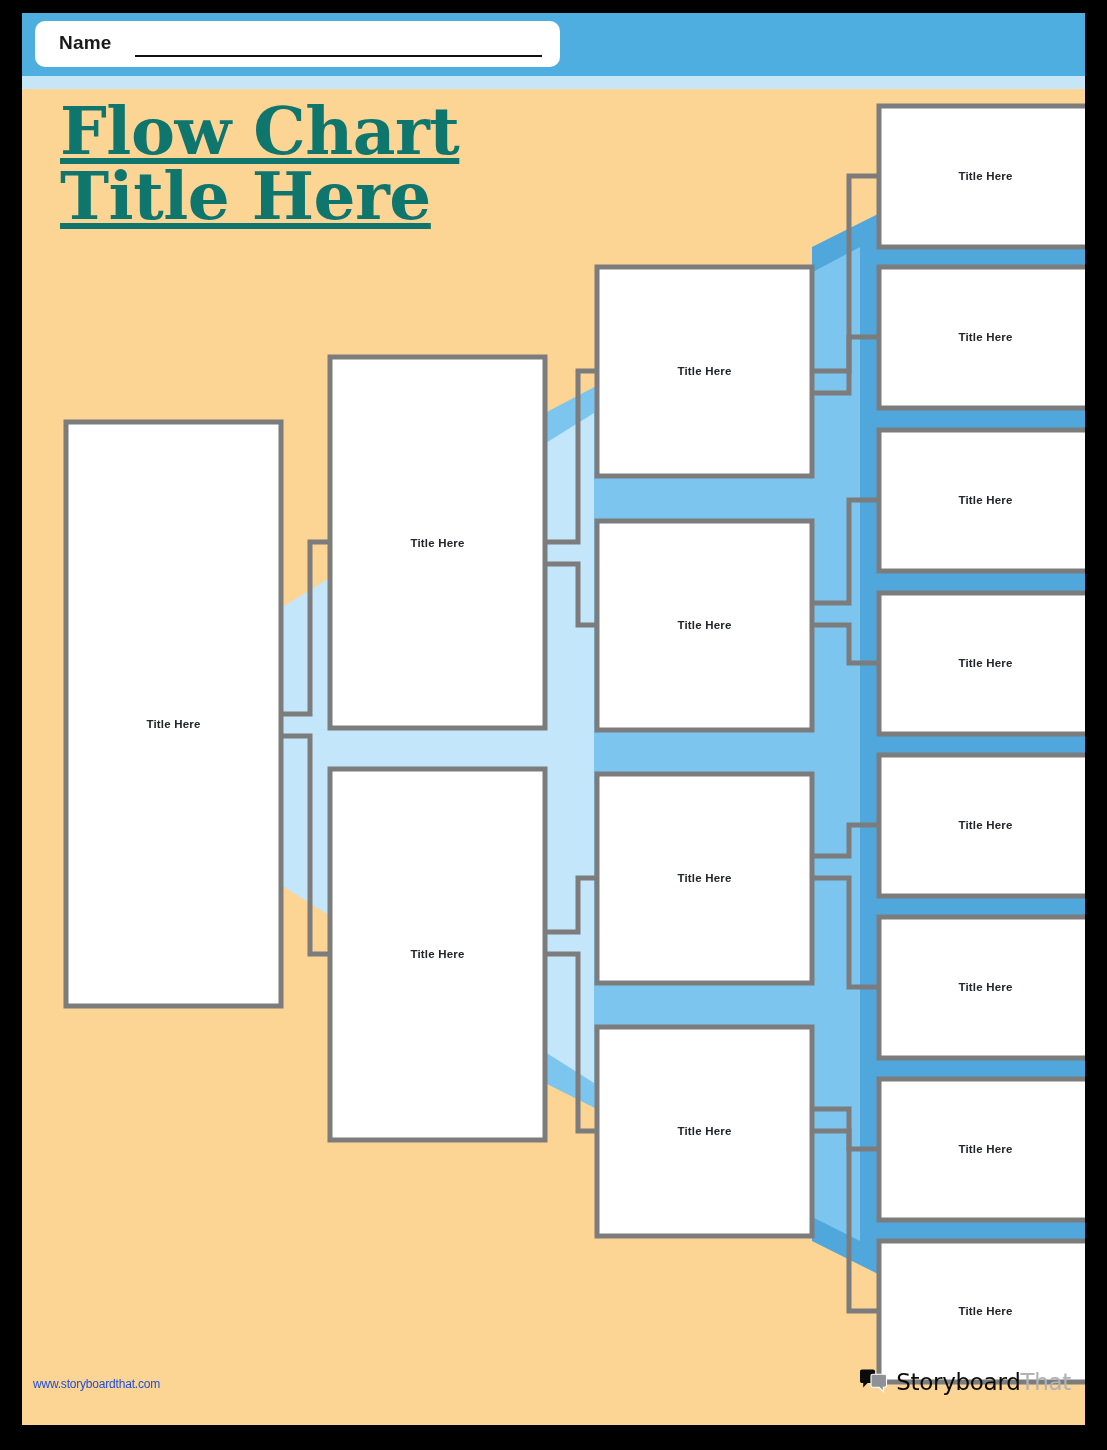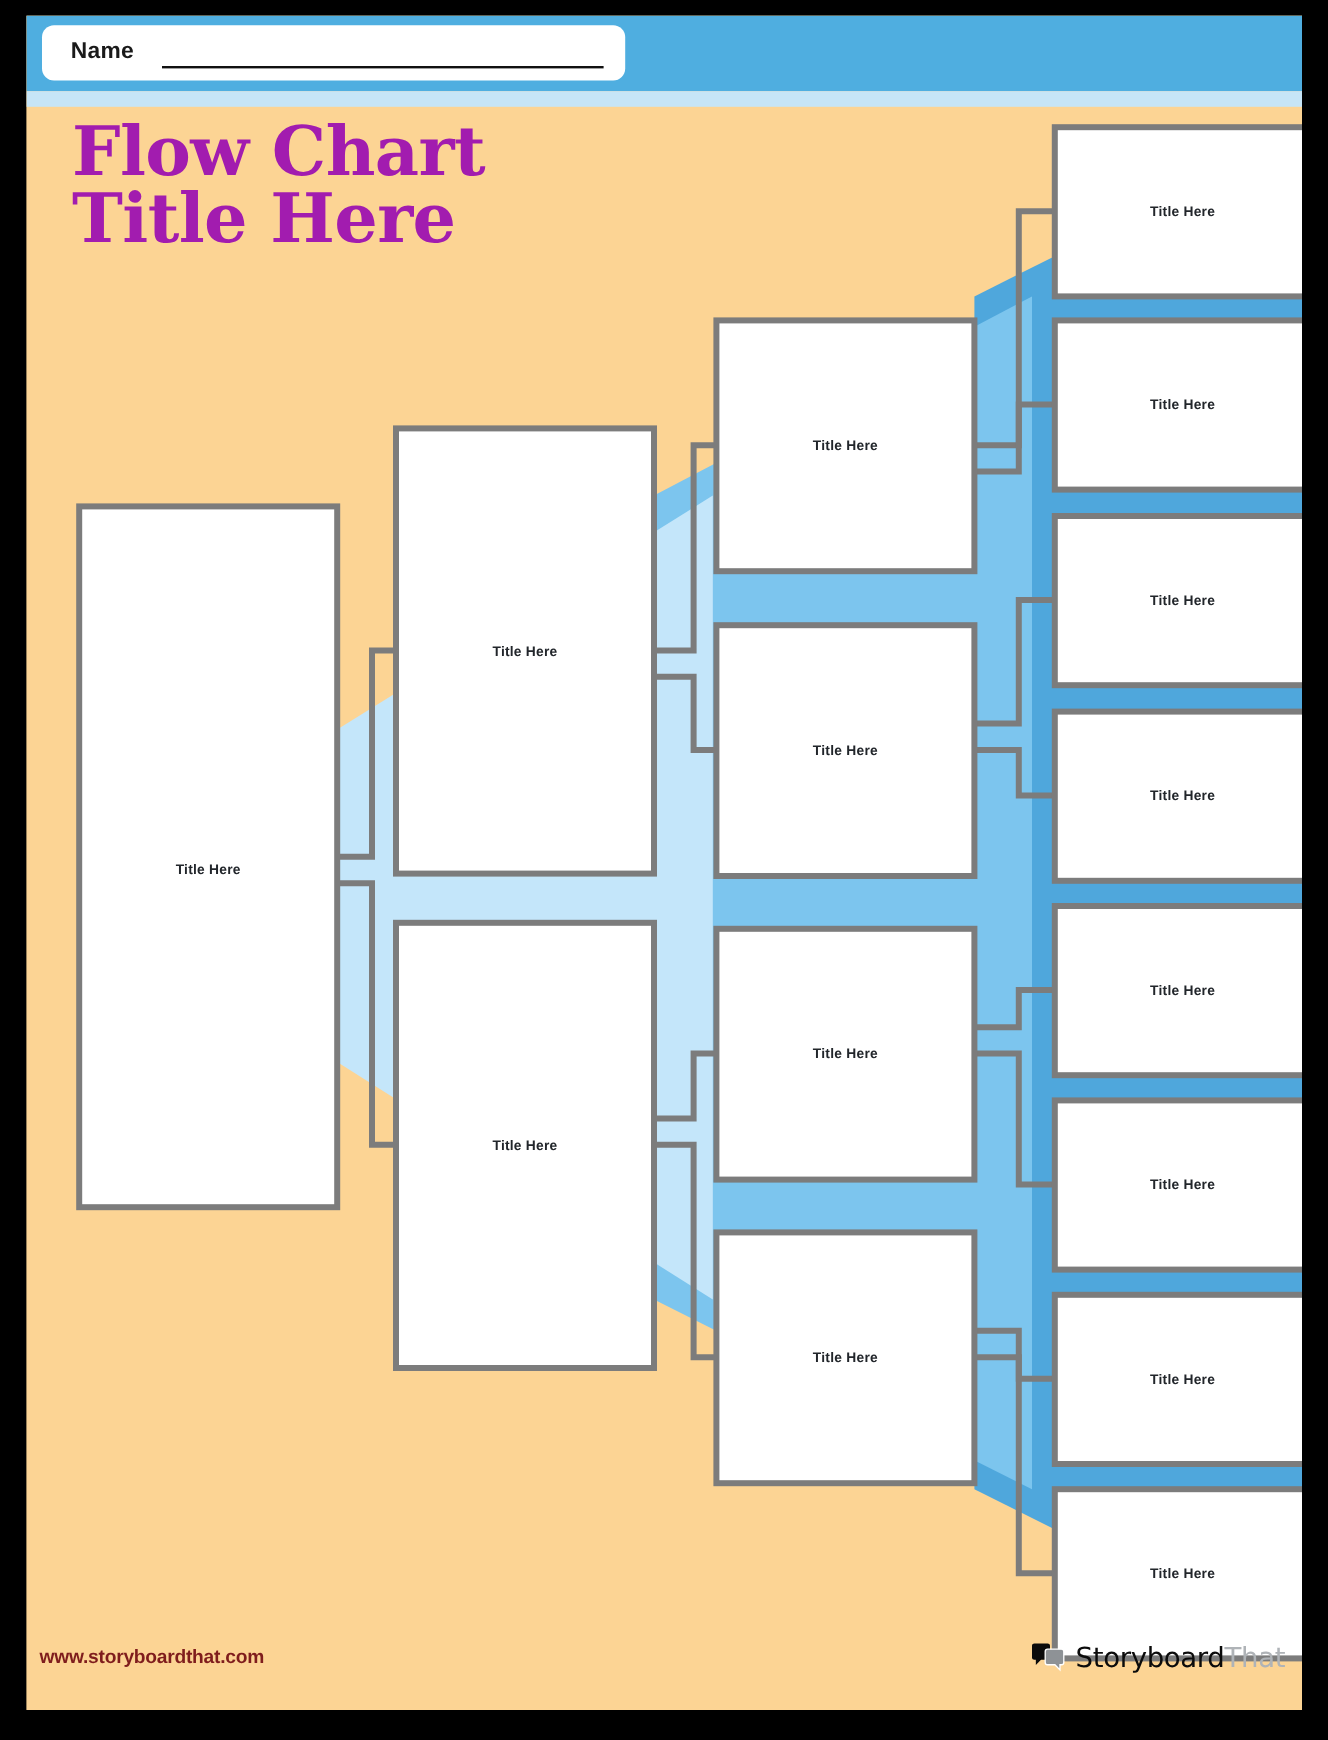--- a/index.html
+++ b/index.html
@@ -40,21 +40,21 @@
     background: #C6E5F7;
   }
   .field-pill {
     position: absolute;
     top: 8px;
     height: 46px;
     background: #FFFFFF;
     border-radius: 10px;
     box-sizing: border-box;
   }
-  #name-pill { left: 13px;  width: 486px; padding-left: 29px; }
+  #name-pill { left: 13px;  width: 525px; padding-left: 29px; }
   #date-pill { left: 575px; width: 482px; }
 
   .field-label {
     position: absolute;
     left: 24px;
     top: 11px;
     font-family: "Liberation Sans Narrow", "Liberation Sans", sans-serif;
     font-weight: bold;
     font-size: 19px;
     color: #1a1a1a;
@@ -70,25 +70,26 @@
   #date-pill .field-rule { left: 96px;  right: 18px; }
 
   
   #chart-title {
     position: absolute;
     left: 38px;
     top: 86px;
     width: 520px;
     font-family: "DejaVu Serif", serif;
     font-weight: bold;
-    font-size: 57px;
+    font-size: 66px;
     line-height: 0.98;
-    color: #a21caf;
+    color: #0f766e;
     letter-spacing: -0.5px;
     white-space: pre-line;
+    text-decoration: underline;
   }
 
   
   #chart-svg {
     position: absolute;
     left: 0;
     top: 0;
     width: 1063px;
     height: 1412px;
   }
@@ -114,23 +115,23 @@
     stroke-linejoin: miter;
     stroke-linecap: butt;
   }
 
   
   #footer-url {
     position: absolute;
     left: 11px;
     bottom: 34px;
     font-family: "Liberation Sans Narrow", "Liberation Sans", sans-serif;
-    font-weight: bold;
-    font-size: 16px;
-    color: #7f1d1d;
+    font-weight: normal;
+    font-size: 12px;
+    color: #1d4ed8;
     letter-spacing: -0.2px;
   }
   #footer-logo {
     position: absolute;
     right: 14px;
     bottom: 28px;
     height: 30px;
     display: flex;
     align-items: center;
     gap: 7px;

